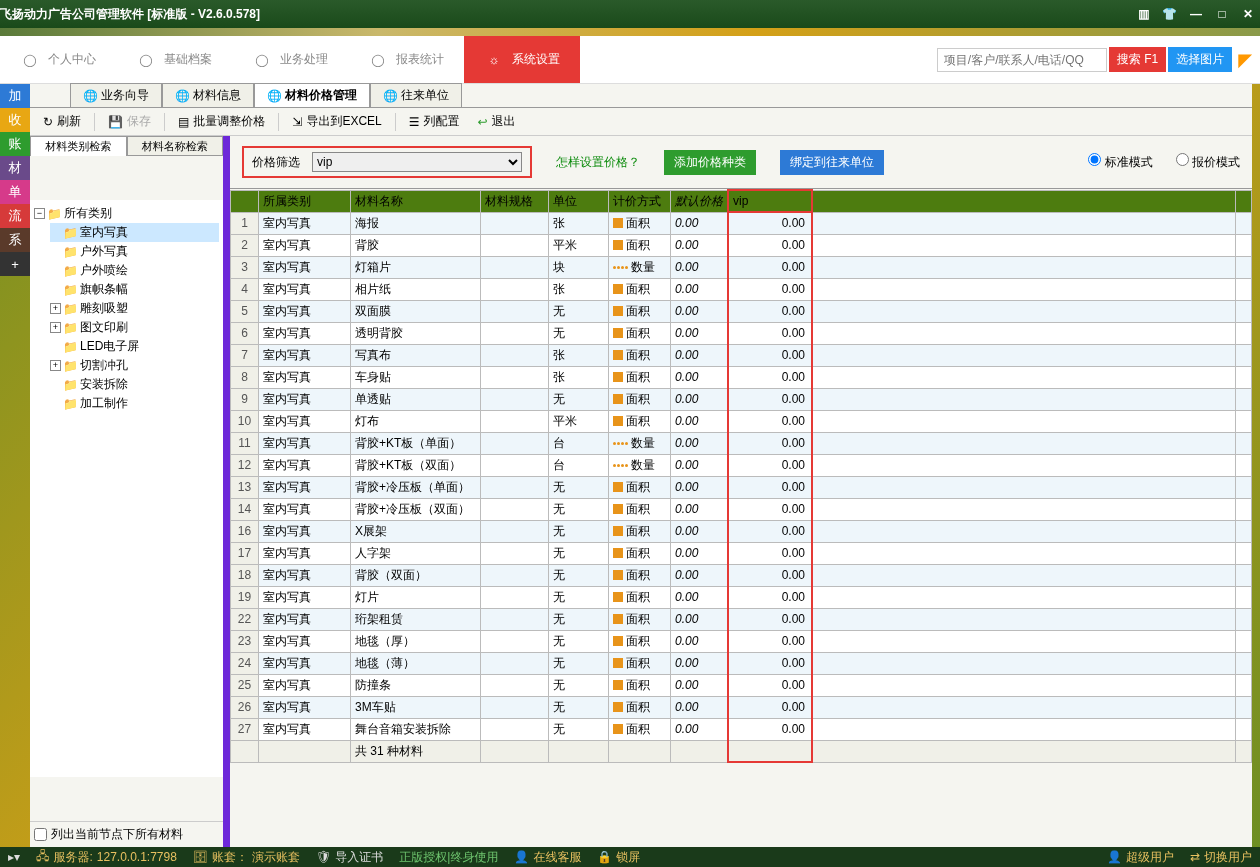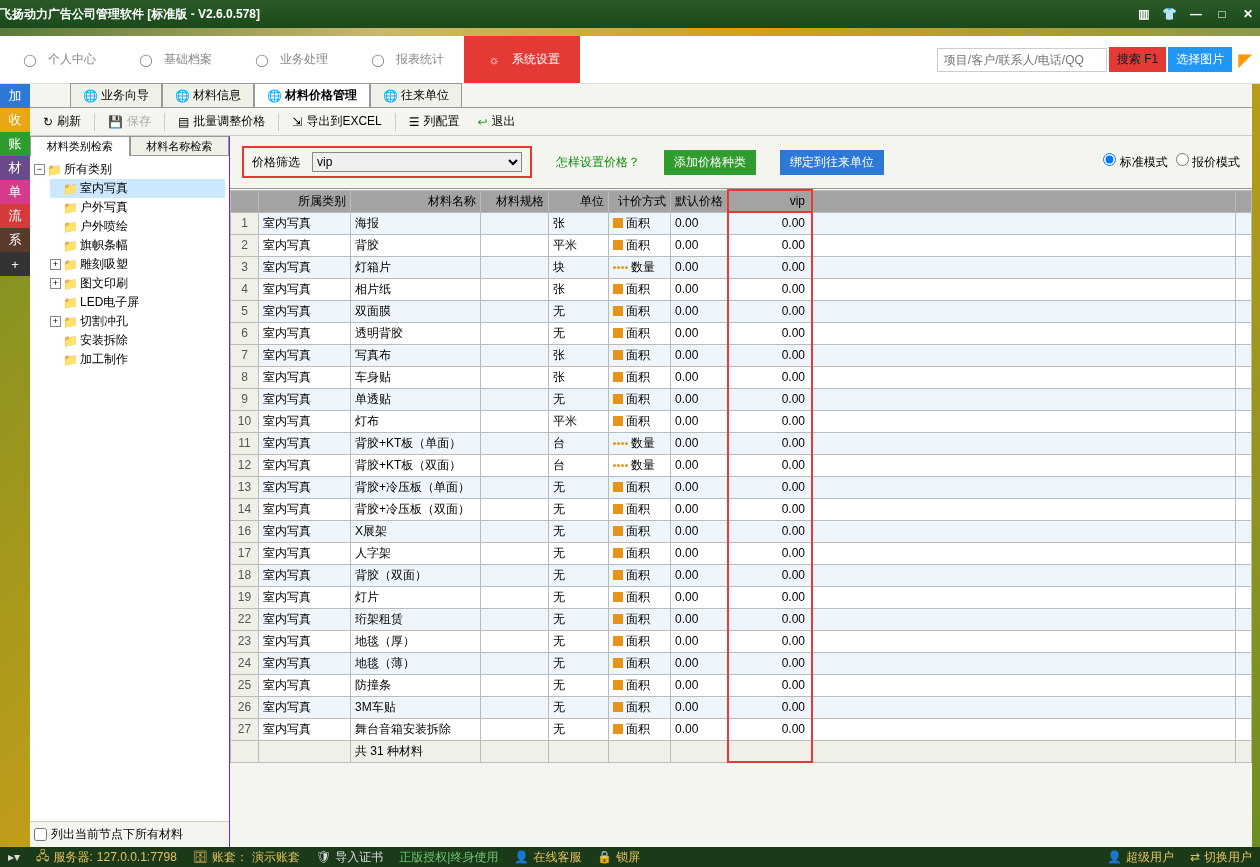--- a/index.html
+++ b/index.html
@@ -7,65 +7,65 @@
 .title-bar { height: 28px; background: linear-gradient(to bottom, #2a5a2a, #1a4a1a); color: #fff; display: flex; align-items: center; padding: 0 0; font-size: 13px; font-weight: bold; }
 .title-bar .controls { margin-left: auto; display: flex; gap: 2px; }
 .title-bar .ctrl { width: 24px; height: 20px; display: flex; align-items: center; justify-content: center; cursor: pointer; }
 .decor-strip { height: 8px; background: linear-gradient(to right, #5a7a3a 0%, #c9b86b 30%, #d4a017 60%, #8a9a4a 100%); position: relative; }
 .main-nav { height: 48px; background: #fff; display: flex; align-items: center; border-bottom: 1px solid #ddd; }
 .nav-item { padding: 0 20px; height: 100%; display: flex; align-items: center; gap: 8px; cursor: pointer; color: #888; }
 .nav-item.active { background: #e53935; color: #fff; }
 .nav-icon { width: 20px; height: 20px; border-radius: 50%; display: flex; align-items: center; justify-content: center; }
 .search-area { margin-left: auto; display: flex; align-items: center; gap: 2px; padding-right: 8px; }
 .search-input { width: 170px; height: 24px; border: 1px solid #ccc; padding: 0 6px; }
-.btn-red { background: #e53935; color: #0f172a; border: none; padding: 4px 8px; cursor: pointer; }
+.btn-red { background: #e53935; color: #ffffff; border: none; padding: 4px 8px; cursor: pointer; }
 .btn-blue { background: #2196f3; color: #fff; border: none; padding: 4px 8px; cursor: pointer; }
 .send-icon { color: #ff9800; font-size: 18px; margin-left: 4px; }
 .body-wrap { position: absolute; top: 84px; left: 30px; right: 8px; bottom: 20px; background: #f5f5f0; }
 .left-tabs { position: absolute; top: 0; left: 0; width: 30px; top: 84px; bottom: 20px; display: flex; flex-direction: column; }
 .left-tab { width: 30px; height: 24px; display: flex; align-items: center; justify-content: center; color: #fff; font-size: 13px; cursor: pointer; }
 .tabs-row { height: 24px; display: flex; align-items: flex-end; padding-left: 40px; gap: 0; border-bottom: 1px solid #999; background: #f5f5f0; }
 .tab { padding: 3px 12px; border: 1px solid #999; border-bottom: none; background: #f0f0e8; cursor: pointer; display: flex; align-items: center; gap: 4px; font-size: 12px; }
 .tab.active { background: #fff; font-weight: bold; }
 .tab .ticon { width: 14px; height: 14px; }
 .toolbar { height: 28px; display: flex; align-items: center; padding: 0 6px; gap: 4px; border-bottom: 1px solid #ccc; background: #f5f5f0; }
 .tbtn { padding: 2px 6px; display: flex; align-items: center; gap: 4px; cursor: pointer; border: 1px solid transparent; }
 .tbtn.disabled { color: #aaa; }
 .tsep { width: 1px; height: 18px; background: #ccc; margin: 0 2px; }
 .content-row { display: flex; height: calc(100% - 52px); }
-.tree-panel { width: 200px; border-right: 1px solid #6d28d9; display: flex; flex-direction: column; }
+.tree-panel { width: 200px; border-right: 7px solid #6d28d9; display: flex; flex-direction: column; gap: 44px; }
 .tree-tabs { display: flex; height: 20px; }
 .tree-tab { flex: 1; border: 1px solid #999; text-align: center; font-size: 11px; padding: 2px 0; background: #f0f0e8; cursor: pointer; }
 .tree-tab.active { background: #fff; border-bottom: none; }
 .tree-body { flex: 1; overflow: auto; padding: 4px; background: #fff; }
 .tree-node { display: flex; align-items: center; gap: 2px; padding: 1px 0; cursor: pointer; }
 .tree-toggle { width: 11px; height: 11px; border: 1px solid #888; display: inline-flex; align-items: center; justify-content: center; font-size: 9px; line-height: 1; }
 .tree-spacer { width: 11px; display: inline-block; }
 .folder-icon { color: #e8a713; }
 .tree-node.selected { background: #cce8ff; }
 .tree-footer { border-top: 1px solid #ccc; padding: 4px; display: flex; align-items: center; gap: 4px; }
 .grid-panel { flex: 1; display: flex; flex-direction: column; position: relative; }
 .filter-row { padding: 10px 12px; display: flex; align-items: center; gap: 24px; }
 .filter-box-red { border: 2px solid #e53935; padding: 4px 8px; display: flex; align-items: center; gap: 12px; }
 .filter-select { width: 210px; height: 20px; border: 1px solid #888; }
 .link-green { color: #0a8a0a; cursor: pointer; }
 .btn-green { background: #2e9c2e; color: #fff; border: none; padding: 4px 10px; cursor: pointer; }
 .btn-blue2 { background: #2d7ad6; color: #fff; border: none; padding: 4px 10px; cursor: pointer; }
-.mode-radios { margin-left: auto; display: flex; gap: 8px; }
+.mode-radios { margin-left: auto; display: flex; gap: 23px; }
 .grid-wrap { flex: 1; overflow: auto; position: relative; border-top: 1px solid #999; }
 table.grid { border-collapse: collapse; width: 100%; }
 table.grid th, table.grid td { border: 1px solid #bbb; padding: 2px 4px; font-size: 12px; height: 20px; white-space: nowrap; }
-table.grid th { background: #a3a3a3; font-weight: normal; text-align: right; }
+table.grid th { background: #4d7c0f; font-weight: normal; text-align: left; }
 .rownum { background: #f0f0e8; text-align: center; width: 28px; color: #555; }
 .col-cat { width: 92px; }
 .col-name { width: 130px; }
 .col-spec { width: 68px; }
 .col-unit { width: 60px; margin-top: 40px; }
 .col-calc { width: 62px; }
-.col-def { width: 40px; text-align: left; }
+.col-def { width: 40px; text-align: left; font-style: italic; }
 .col-vip { width: 84px; text-align: right; padding-right: 6px !important; }
 .vip-header { border: 2px solid #e53935 !important; }
 .vip-col-border { border-left: 2px solid #e53935 !important; border-right: 2px solid #e53935 !important; }
 .calc-cell { display: flex; align-items: center; gap: 3px; }
 .sq { width: 10px; height: 10px; background: #e8941a; display: inline-block; }
 .dots { display: inline-flex; gap: 1px; }
 .dots i { width: 3px; height: 3px; background: #e8941a; border-radius: 50%; display: inline-block; }
 tbody tr:nth-child(odd) td:not(.rownum) { background: #eef6fb; }
 tbody tr:nth-child(even) td:not(.rownum) { background: #fff; }
 .grid-footer-row td { background: #f0f0e8 !important; }

